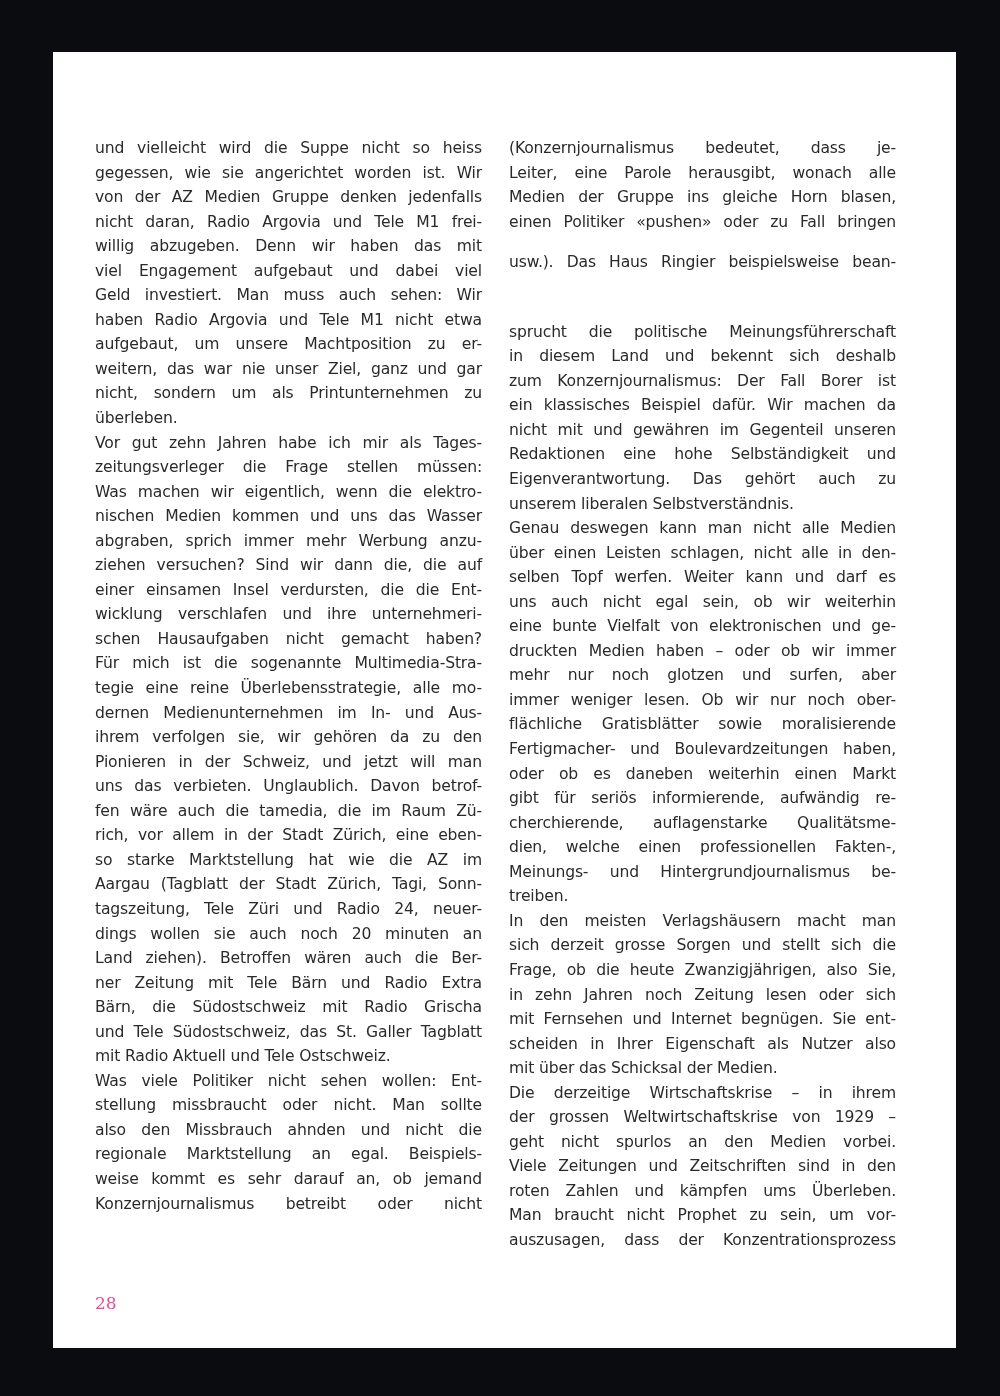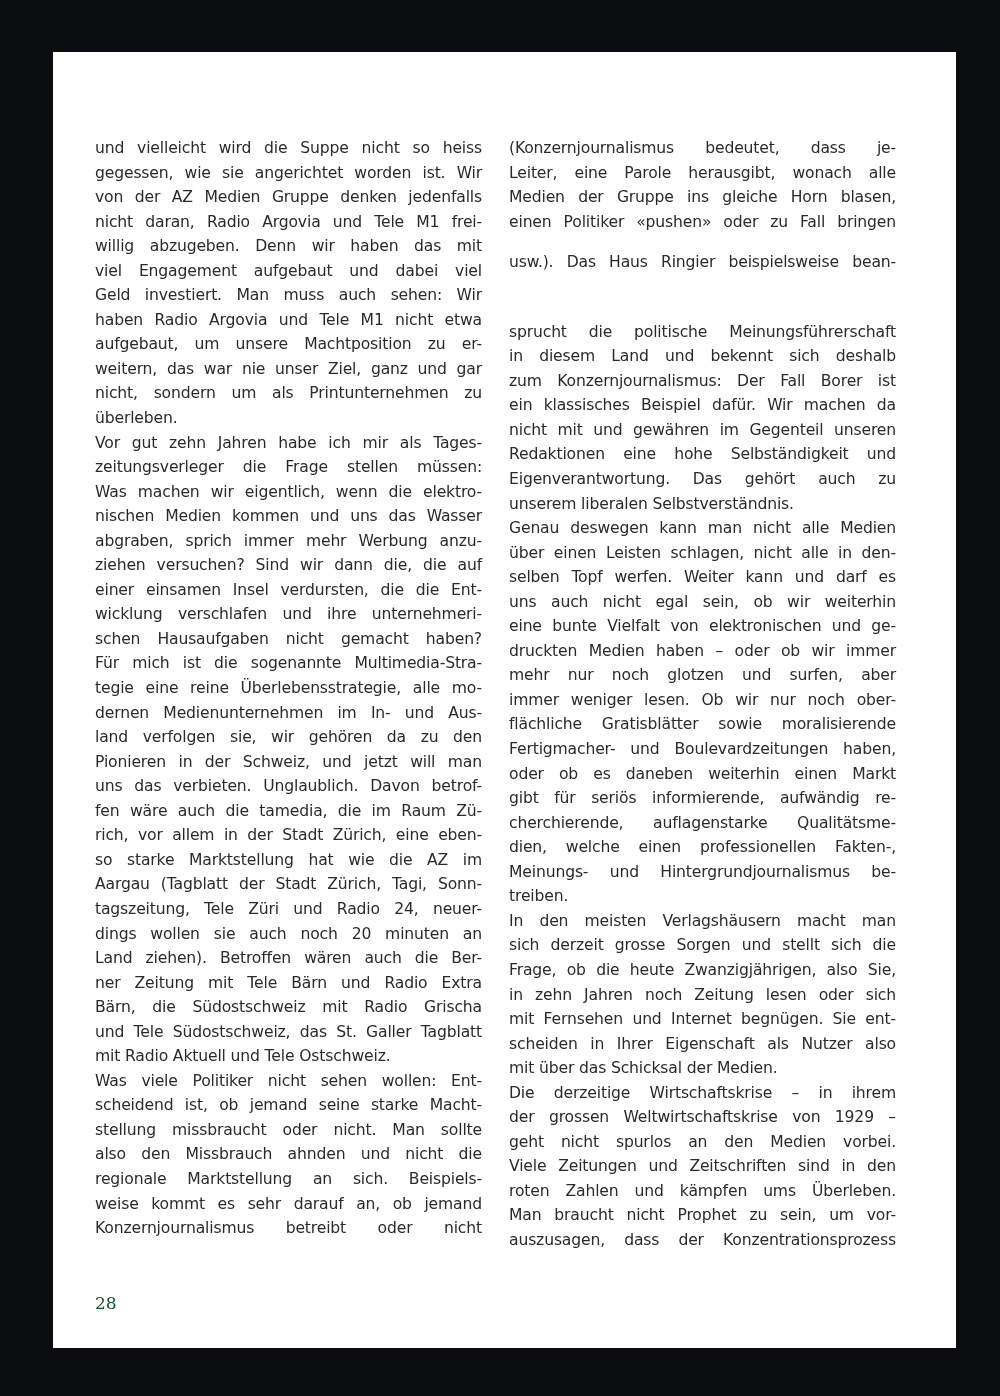--- a/index.html
+++ b/index.html
@@ -35,21 +35,21 @@
     overflow: visible;
   }
   .line.last {
     text-align-last: left;
   }
   .pagenum {
     position: absolute;
     left: 42px; top: 1241px;
     font-family: "DejaVu Serif", serif;
     font-size: 17px;
-    color: #14532d;
+    color: #ec4899;
   }
 </style>
 </head>
 <body>
 
 <div class="page">
   <div class="col left" id="col-left">
       <span class="line" style="white-space: normal; display: block; width: 100%;">und vielleicht wird die Suppe nicht so heiss</span>
       <span class="line" style="white-space: normal; display: block; width: 100%;">gegessen, wie sie angerichtet worden ist. Wir</span>
       <span class="line" style="white-space: normal; display: block; width: 100%;">von der AZ Medien Gruppe denken jedenfalls</span>
@@ -67,39 +67,38 @@
       <span class="line" style="white-space: normal; display: block; width: 100%;">Was machen wir eigentlich, wenn die elektro-</span>
       <span class="line" style="white-space: normal; display: block; width: 100%;">nischen Medien kommen und uns das Wasser</span>
       <span class="line" style="white-space: normal; display: block; width: 100%;">abgraben, sprich immer mehr Werbung anzu-</span>
       <span class="line" style="white-space: normal; display: block; width: 100%;">ziehen versuchen? Sind wir dann die, die auf</span>
       <span class="line" style="white-space: normal; display: block; width: 100%;">einer einsamen Insel verdursten, die die Ent-</span>
       <span class="line" style="white-space: normal; display: block; width: 100%;">wicklung verschlafen und ihre unternehmeri-</span>
       <span class="line" style="white-space: normal; display: block; width: 100%;">schen Hausaufgaben nicht gemacht haben?</span>
       <span class="line" style="white-space: normal; display: block; width: 100%;">Für mich ist die sogenannte Multimedia-Stra-</span>
       <span class="line" style="white-space: normal; display: block; width: 100%;">tegie eine reine Überlebensstrategie, alle mo-</span>
       <span class="line" style="white-space: normal; display: block; width: 100%;">dernen Medienunternehmen im In- und Aus-</span>
-      <span class="line" style="white-space: normal; display: block; width: 100%;">land verfolgen sie, wir gehören da zu den</span>
+      <span class="line" style="white-space: normal; display: block; width: 100%;">ihrem verfolgen sie, wir gehören da zu den</span>
       <span class="line" style="white-space: normal; display: block; width: 100%;">Pionieren in der Schweiz, und jetzt will man</span>
       <span class="line" style="white-space: normal; display: block; width: 100%;">uns das verbieten. Unglaublich. Davon betrof-</span>
       <span class="line" style="white-space: normal; display: block; width: 100%;">fen wäre auch die tamedia, die im Raum Zü-</span>
       <span class="line" style="white-space: normal; display: block; width: 100%;">rich, vor allem in der Stadt Zürich, eine eben-</span>
       <span class="line" style="white-space: normal; display: block; width: 100%;">so starke Marktstellung hat wie die AZ im</span>
       <span class="line" style="white-space: normal; display: block; width: 100%;">Aargau (Tagblatt der Stadt Zürich, Tagi, Sonn-</span>
       <span class="line" style="white-space: normal; display: block; width: 100%;">tagszeitung, Tele Züri und Radio 24, neuer-</span>
       <span class="line" style="white-space: normal; display: block; width: 100%;">dings wollen sie auch noch 20 minuten an</span>
       <span class="line" style="white-space: normal; display: block; width: 100%;">Land ziehen). Betroffen wären auch die Ber-</span>
       <span class="line" style="white-space: normal; display: block; width: 100%;">ner Zeitung mit Tele Bärn und Radio Extra</span>
       <span class="line" style="white-space: normal; display: block; width: 100%;">Bärn, die Südostschweiz mit Radio Grischa</span>
       <span class="line" style="white-space: normal; display: block; width: 100%;">und Tele Südostschweiz, das St. Galler Tagblatt</span>
       <span class="line last" style="white-space: normal; display: block; width: 100%;">mit Radio Aktuell und Tele Ostschweiz.</span>
       <span class="line" style="white-space: normal; display: block; width: 100%;">Was viele Politiker nicht sehen wollen: Ent-</span>
-      <span class="line" style="white-space: normal; display: block; width: 100%;">scheidend ist, ob jemand seine starke Macht-</span>
       <span class="line" style="white-space: normal; display: block; width: 100%;">stellung missbraucht oder nicht. Man sollte</span>
       <span class="line" style="white-space: normal; display: block; width: 100%;">also den Missbrauch ahnden und nicht die</span>
-      <span class="line" style="white-space: normal; display: block; width: 100%;">regionale Marktstellung an sich. Beispiels-</span>
+      <span class="line" style="white-space: normal; display: block; width: 100%;">regionale Marktstellung an egal. Beispiels-</span>
       <span class="line" style="white-space: normal; display: block; width: 100%;">weise kommt es sehr darauf an, ob jemand</span>
       <span class="line" style="white-space: normal; display: block; width: 100%;">Konzernjournalismus betreibt oder nicht</span>
     </div>
   <div class="col right" id="col-right">
       <span class="line" style="white-space: normal; display: block; width: 100%;">(Konzernjournalismus bedeutet, dass je-</span>
       <span class="line" style="white-space: normal; display: block; width: 100%;">Leiter, eine Parole herausgibt, wonach alle</span>
       <span class="line" style="white-space: normal; display: block; width: 100%;">Medien der Gruppe ins gleiche Horn blasen,</span>
       <span class="line" style="white-space: normal; display: block; width: 100%;">einen Politiker «pushen» oder zu Fall bringen</span>
       <span class="line" style="white-space: normal; display: block; width: 100%; margin-top: 16px;">usw.). Das Haus Ringier beispielsweise bean-</span>
       <span class="line" style="white-space: normal; display: block; width: 100%; margin-top: 45px;">sprucht die politische Meinungsführerschaft</span>

